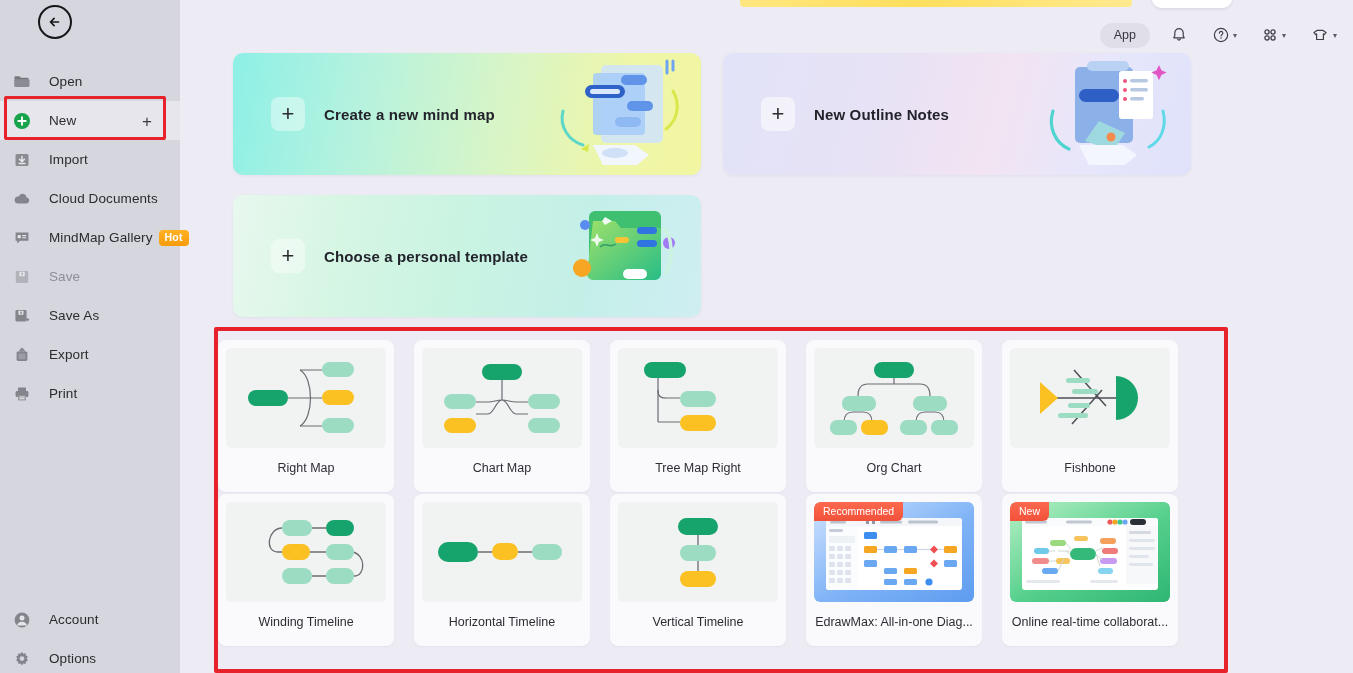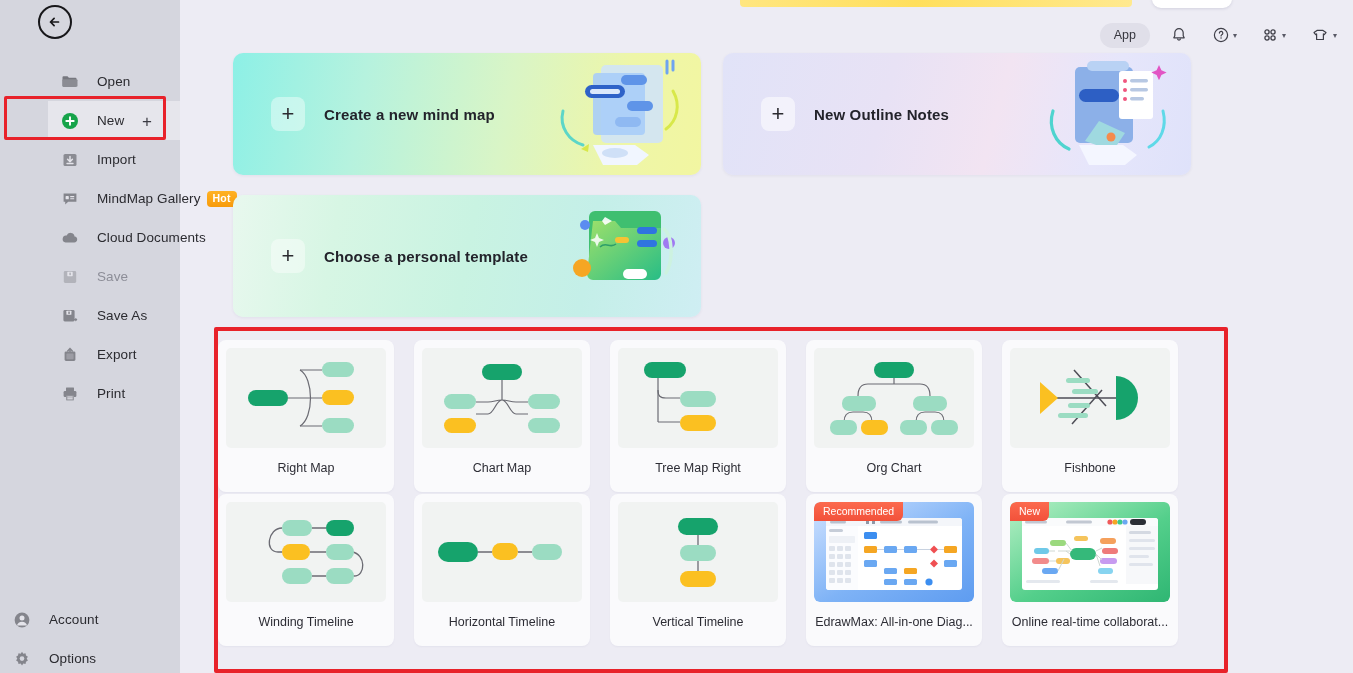--- a/index.html
+++ b/index.html
@@ -27,21 +27,21 @@
   .sidebar {
     position: absolute; left: 0; top: 0; width: 180px; height: 673px;
     background: #d5d6de;
   }
   .back-btn {
     position: absolute; left: 38px; top: 5px; width: 34px; height: 34px;
     border: 2px solid #17171a; border-radius: 50%;
     display: flex; align-items: center; justify-content: center;
     cursor: pointer; background: transparent;
   }
-  .menu { position: absolute; left: 0; top: 62px; width: 180px; padding-left: 48px; }
+  .menu { position: absolute; left: 0; top: 62px; width: 180px; }
   .menu-item {
     position: relative; display: flex; align-items: center;
     height: 39px; padding-left: 12px; cursor: pointer;
   }
   .menu-item .mi-icon {
     width: 20px; height: 20px; flex: 0 0 20px;
     display: flex; align-items: center; justify-content: center;
   }
   .menu-item .mi-label {
     margin-left: 17px; font-size: 13.5px; color: #2b2b30; letter-spacing: .1px;
@@ -202,37 +202,37 @@
               <path d="M9 5.5v5M6.6 8.3L9 10.8l2.4-2.5" stroke="#e4e4ea" stroke-width="1.5" fill="none" stroke-linecap="round" stroke-linejoin="round"></path>
               <rect x="5.3" y="11.8" width="7.4" height="1.4" rx=".7" fill="#e4e4ea"></rect>
             </svg>
         </span>
         <span class="mi-label">Import</span>
       </div>
 
       <div class="menu-item">
         <span class="mi-icon">
           <svg width="18" height="18" viewBox="0 0 18 18">
+              <path d="M4.6 13.4h8.6a3 3 0 00.35-5.98 4.1 4.1 0 00-7.9-.9A3.25 3.25 0 004.6 13.4z" fill="#84858c"></path>
+            </svg>
+        </span>
+        <span class="mi-label">Cloud Documents</span>
+      </div>
+
+      <div class="menu-item">
+        <span class="mi-icon">
+          <svg width="18" height="18" viewBox="0 0 18 18">
               <path d="M2.6 3.6h12.8v8.2H7.2L4.2 14.6v-2.8H2.6z" fill="#84858c"></path>
               <rect x="4.6" y="6.1" width="3.2" height="3.2" rx=".6" fill="#e4e4ea"></rect>
               <rect x="9.1" y="6.1" width="4.2" height="1.1" rx=".5" fill="#e4e4ea"></rect>
               <rect x="9.1" y="8.2" width="4.2" height="1.1" rx=".5" fill="#e4e4ea"></rect>
             </svg>
         </span>
         <span class="mi-label">MindMap Gallery</span>
         <span class="hot-badge">Hot</span>
-      </div>
-
-      <div class="menu-item">
-        <span class="mi-icon">
-          <svg width="18" height="18" viewBox="0 0 18 18">
-              <path d="M4.6 13.4h8.6a3 3 0 00.35-5.98 4.1 4.1 0 00-7.9-.9A3.25 3.25 0 004.6 13.4z" fill="#84858c"></path>
-            </svg>
-        </span>
-        <span class="mi-label">Cloud Documents</span>
       </div>
 
       <div class="menu-item disabled">
         <span class="mi-icon">
           <svg width="18" height="18" viewBox="0 0 18 18">
               <rect x="2.8" y="3" width="12.4" height="12" rx="1.4" fill="#b2b3ba"></rect>
               <rect x="6.3" y="3.8" width="5.4" height="4.4" rx=".6" fill="#e4e4ea"></rect>
               <rect x="8.3" y="4.6" width="1.6" height="2.6" rx=".4" fill="#b2b3ba"></rect>
             </svg>
         </span>

